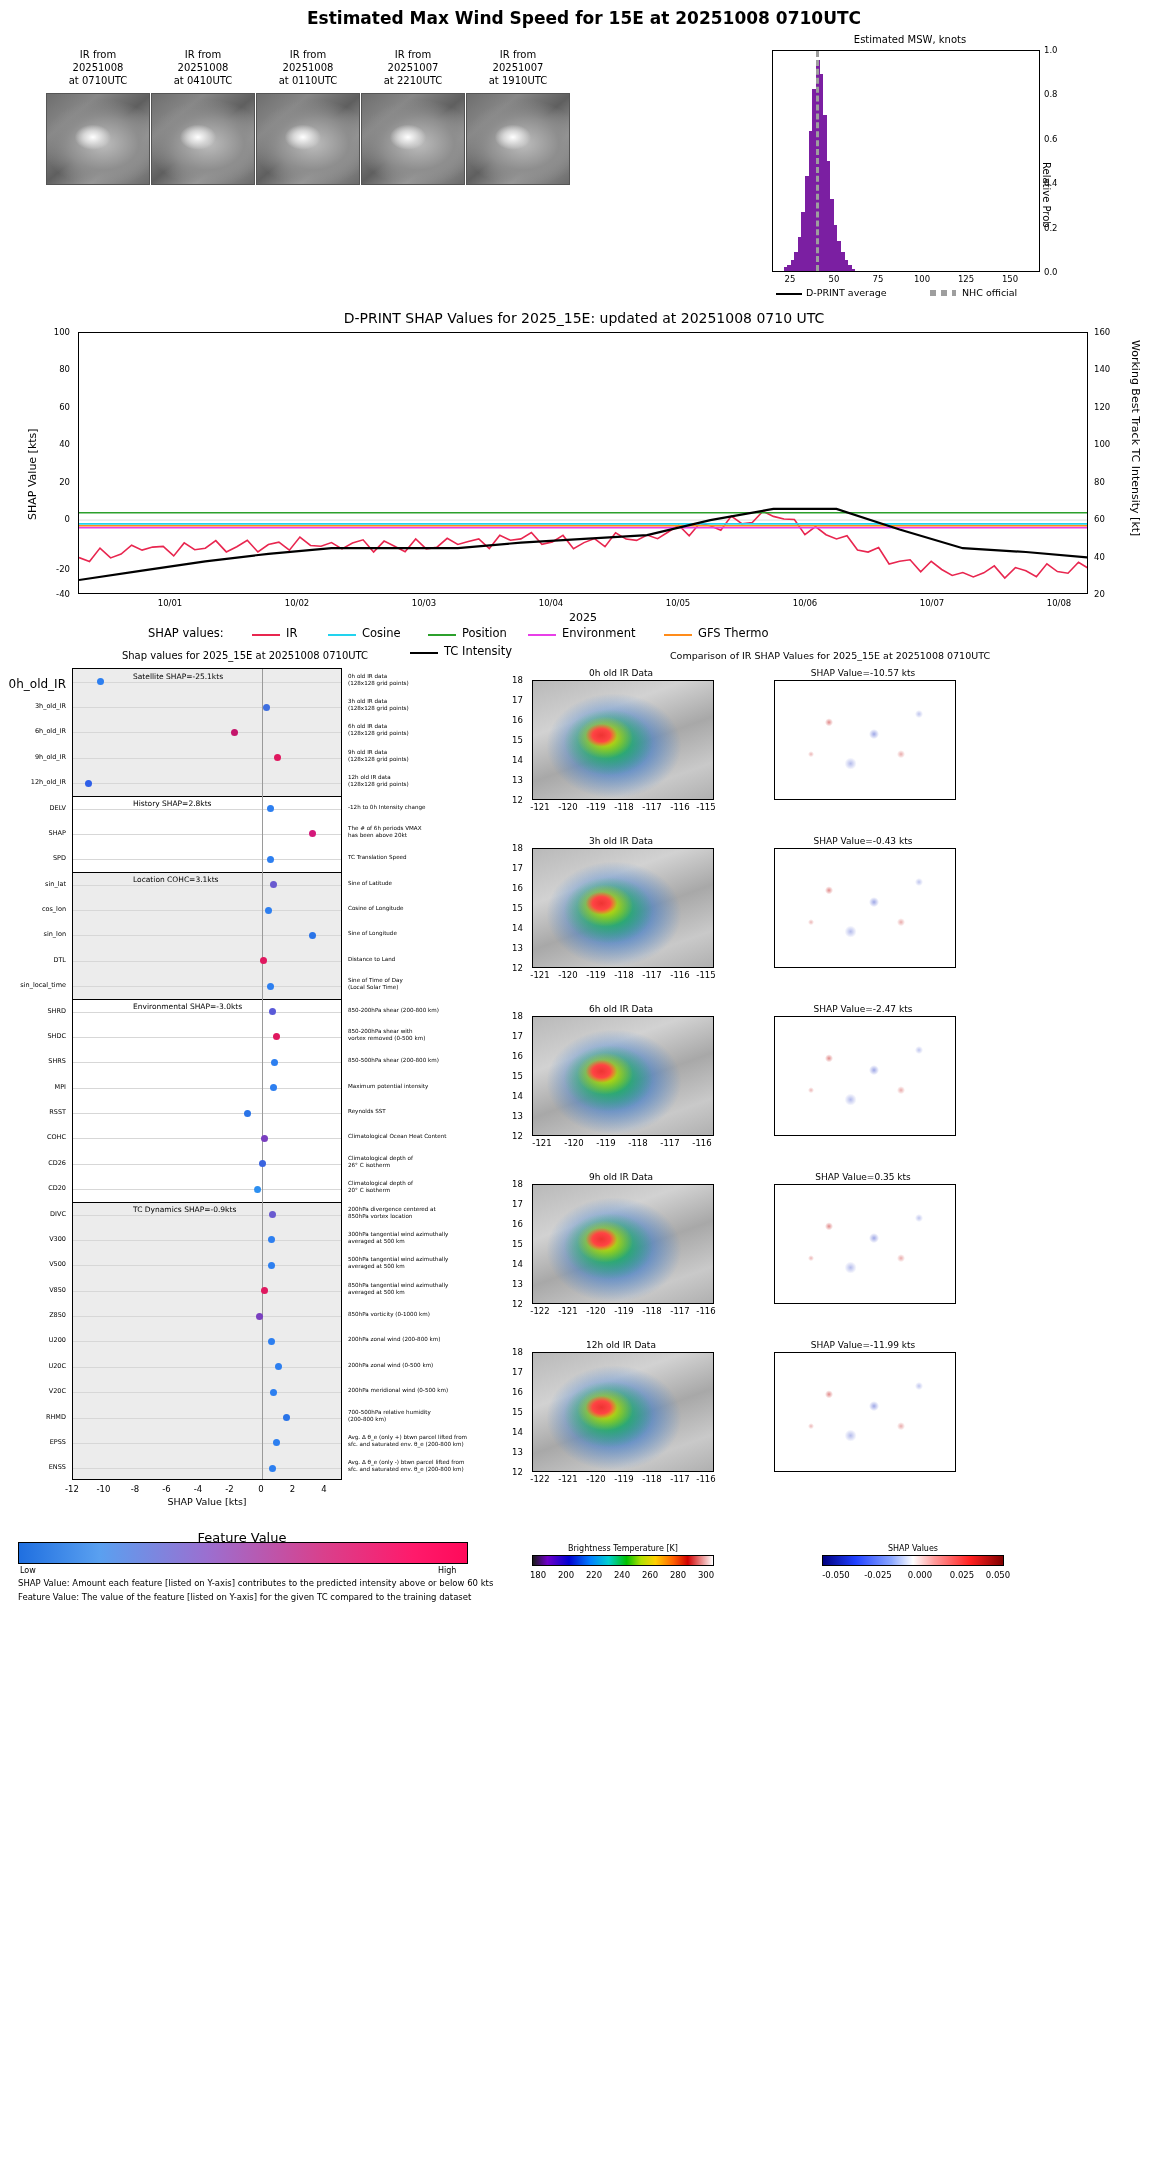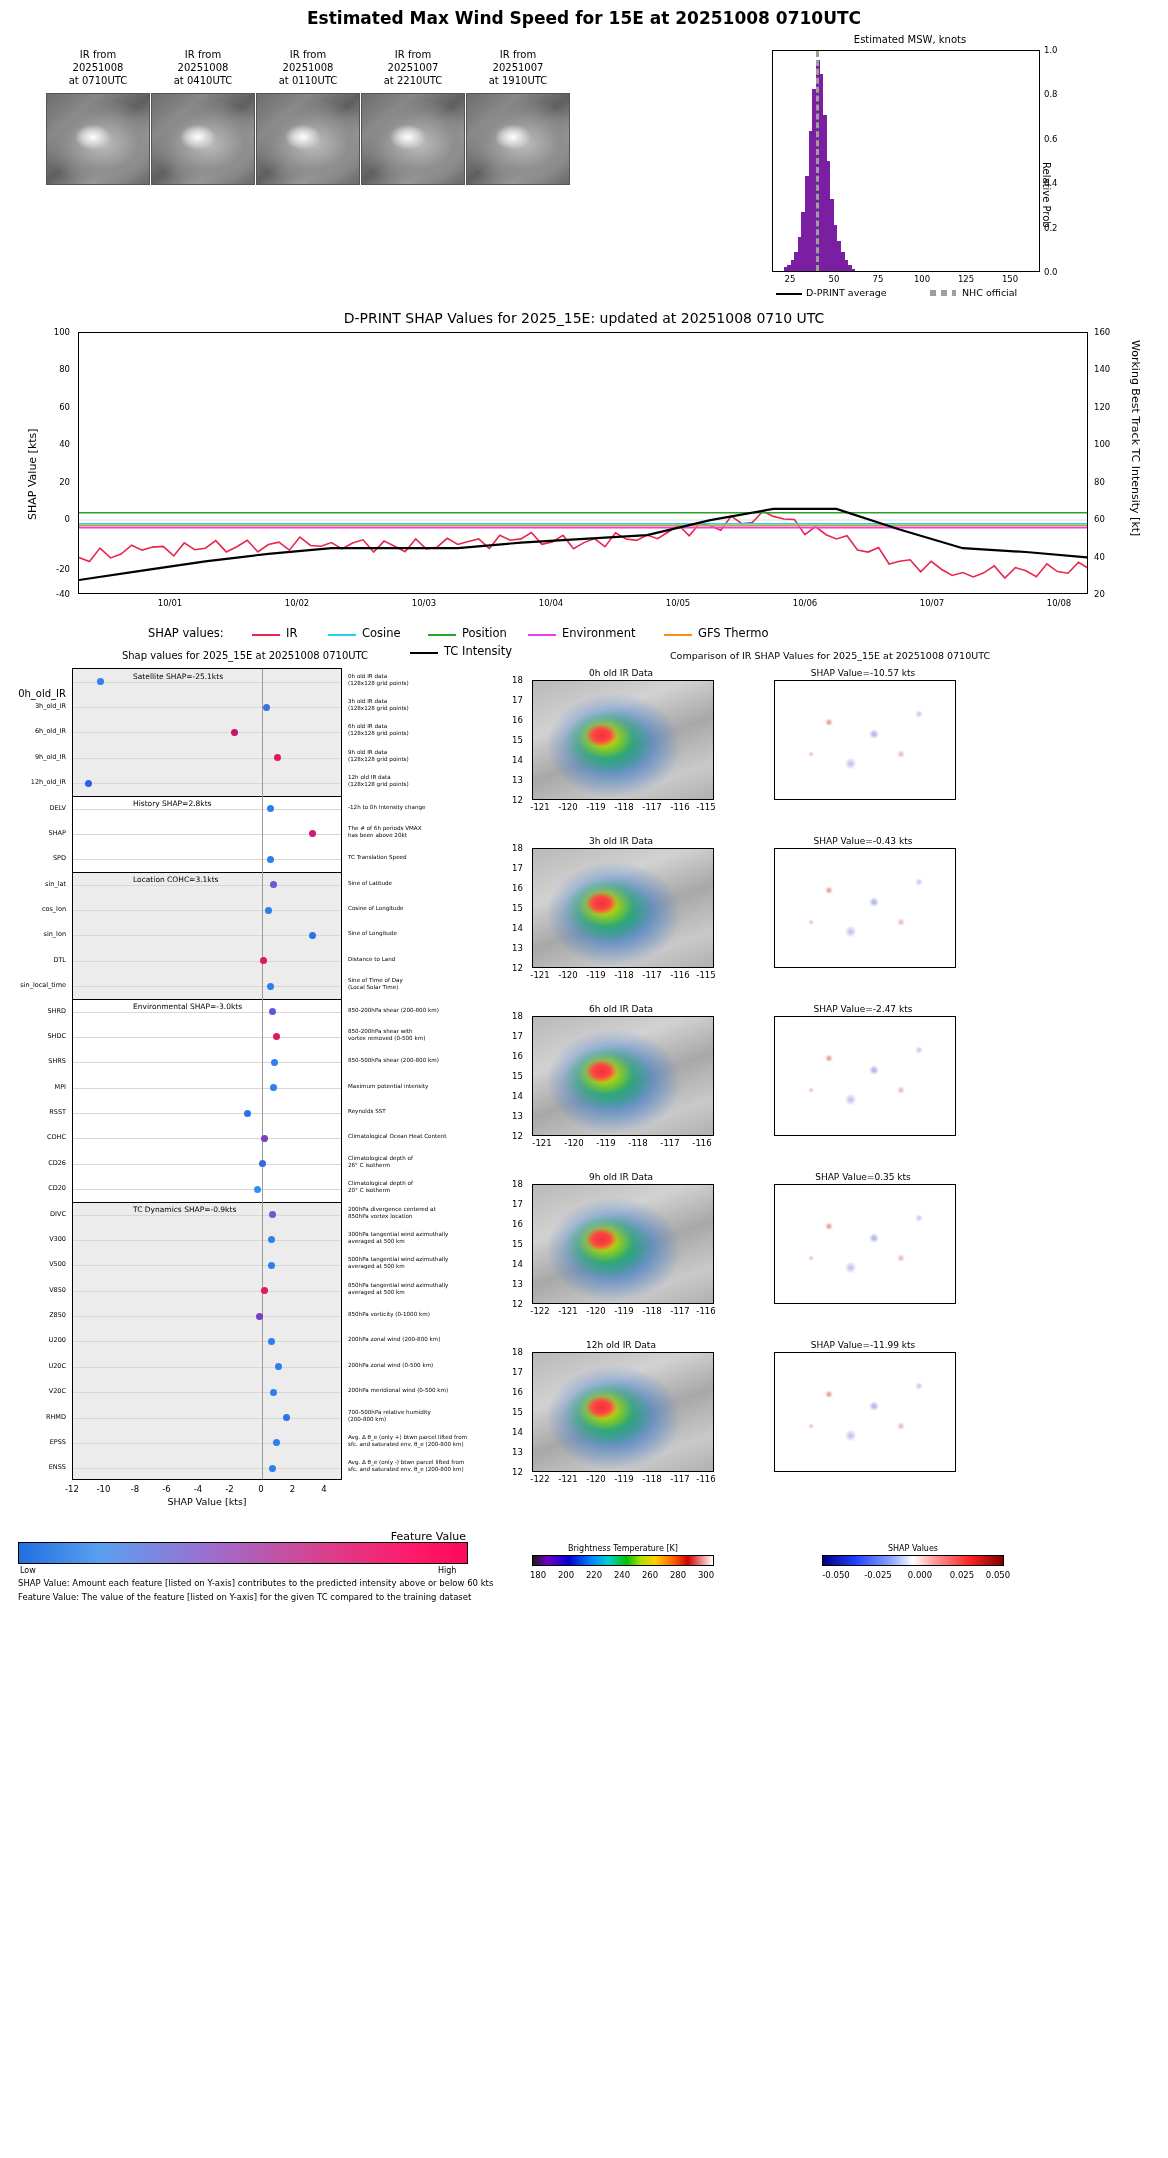--- a/index.html
+++ b/index.html
@@ -193,20 +193,21 @@
   <div class="abs" style="left:60px;top:288px;width:1010px;font-size:10.5px;">
     <div class="tickx" style="left:92px;">10/01</div>
     <div class="tickx" style="left:219px;">10/02</div>
     <div class="tickx" style="left:346px;">10/03</div>
     <div class="tickx" style="left:473px;">10/04</div>
     <div class="tickx" style="left:600px;">10/05</div>
     <div class="tickx" style="left:727px;">10/06</div>
     <div class="tickx" style="left:854px;">10/07</div>
     <div class="tickx" style="left:981px;">10/08</div>
   </div>
+  <div class="abs c" style="left:60px;top:301px;width:1010px;font-size:11px;">2025</div>
 
   <div class="abs" style="left:130px;top:316px;width:900px;font-size:11.5px;">
     <span class="abs" style="left:0;top:0;">SHAP values:</span>
     <span class="abs" style="left:104px;top:8px;width:28px;height:2px;background:#e8264f;"></span>
     <span class="abs" style="left:138px;top:0;">IR</span>
     <span class="abs" style="left:180px;top:8px;width:28px;height:2px;background:#22d3ee;"></span>
     <span class="abs" style="left:214px;top:0;">Cosine</span>
     <span class="abs" style="left:280px;top:8px;width:28px;height:2px;background:#2ca02c;"></span>
     <span class="abs" style="left:314px;top:0;">Position</span>
     <span class="abs" style="left:380px;top:8px;width:28px;height:2px;background:#e83fe8;"></span>
@@ -301,21 +302,21 @@
       </div>
     <div id="bee-grouplabels">
         <div style="position: absolute; left: 60px; top: 3px; font-size: 7.5px; white-space: nowrap;">Satellite SHAP=-25.1kts</div>
         <div style="position: absolute; left: 60px; top: 129.875px; font-size: 7.5px; white-space: nowrap;">History SHAP=2.8kts</div>
         <div style="position: absolute; left: 60px; top: 206px; font-size: 7.5px; white-space: nowrap;">Location COHC=3.1kts</div>
         <div style="position: absolute; left: 60px; top: 332.875px; font-size: 7.5px; white-space: nowrap;">Environmental SHAP=-3.0kts</div>
         <div style="position: absolute; left: 60px; top: 535.875px; font-size: 7.5px; white-space: nowrap;">TC Dynamics SHAP=-0.9kts</div>
       </div>
   </div>
   <div id="bee-ylabels" class="abs" style="left:0;top:18px;width:60px;height:812px;">
-      <div style="position: absolute; right: 4px; top: 20px; font-size: 10px; white-space: nowrap;">0h_old_IR</div>
+      <div style="position: absolute; right: 4px; top: 9px; font-size: 12px; white-space: nowrap;">0h_old_IR</div>
       <div style="position: absolute; right: 4px; top: 34.1px; font-size: 6.5px; white-space: nowrap;">3h_old_IR</div>
       <div style="position: absolute; right: 4px; top: 59.4px; font-size: 6.5px; white-space: nowrap;">6h_old_IR</div>
       <div style="position: absolute; right: 4px; top: 84.8px; font-size: 6.5px; white-space: nowrap;">9h_old_IR</div>
       <div style="position: absolute; right: 4px; top: 110.2px; font-size: 6.5px; white-space: nowrap;">12h_old_IR</div>
       <div style="position: absolute; right: 4px; top: 135.6px; font-size: 6.5px; white-space: nowrap;">DELV</div>
       <div style="position: absolute; right: 4px; top: 160.9px; font-size: 6.5px; white-space: nowrap;">SHAP</div>
       <div style="position: absolute; right: 4px; top: 186.3px; font-size: 6.5px; white-space: nowrap;">SPD</div>
       <div style="position: absolute; right: 4px; top: 211.7px; font-size: 6.5px; white-space: nowrap;">sin_lat</div>
       <div style="position: absolute; right: 4px; top: 237.1px; font-size: 6.5px; white-space: nowrap;">cos_lon</div>
       <div style="position: absolute; right: 4px; top: 262.4px; font-size: 6.5px; white-space: nowrap;">sin_lon</div>
@@ -464,21 +465,21 @@
     <div class="tickx" style="left:126px;">-4</div>
     <div class="tickx" style="left:157.5px;">-2</div>
     <div class="tickx" style="left:189px;">0</div>
     <div class="tickx" style="left:220.5px;">2</div>
     <div class="tickx" style="left:252px;">4</div>
   </div>
   <div class="abs c" style="left:62px;top:846px;width:270px;font-size:9.5px;">SHAP Value [kts]</div>
 </div>
 
 <div class="abs" style="left:18px;top:1542px;width:450px;">
-  <div class="abs" style="left:0;top:-12px;width:450px;text-align:right;font-size:11px;">
+  <div class="abs" style="left:0;top:-12px;width:450px;text-align:center;font-size:13px;">
     <span style="margin-right:2px;">Feature Value</span>
   </div>
   <div class="cbar-feat"></div>
   <div class="abs" style="left:2px;top:24px;font-size:8px;">Low</div>
   <div class="abs" style="left:420px;top:24px;font-size:8px;">High</div>
 </div>
 
 <div class="abs" style="left:18px;top:1578px;font-size:8.5px;">
   <span>SHAP Value: Amount each feature [listed on Y-axis] contributes to the predicted intensity above or below 60 kts</span>
 </div>

